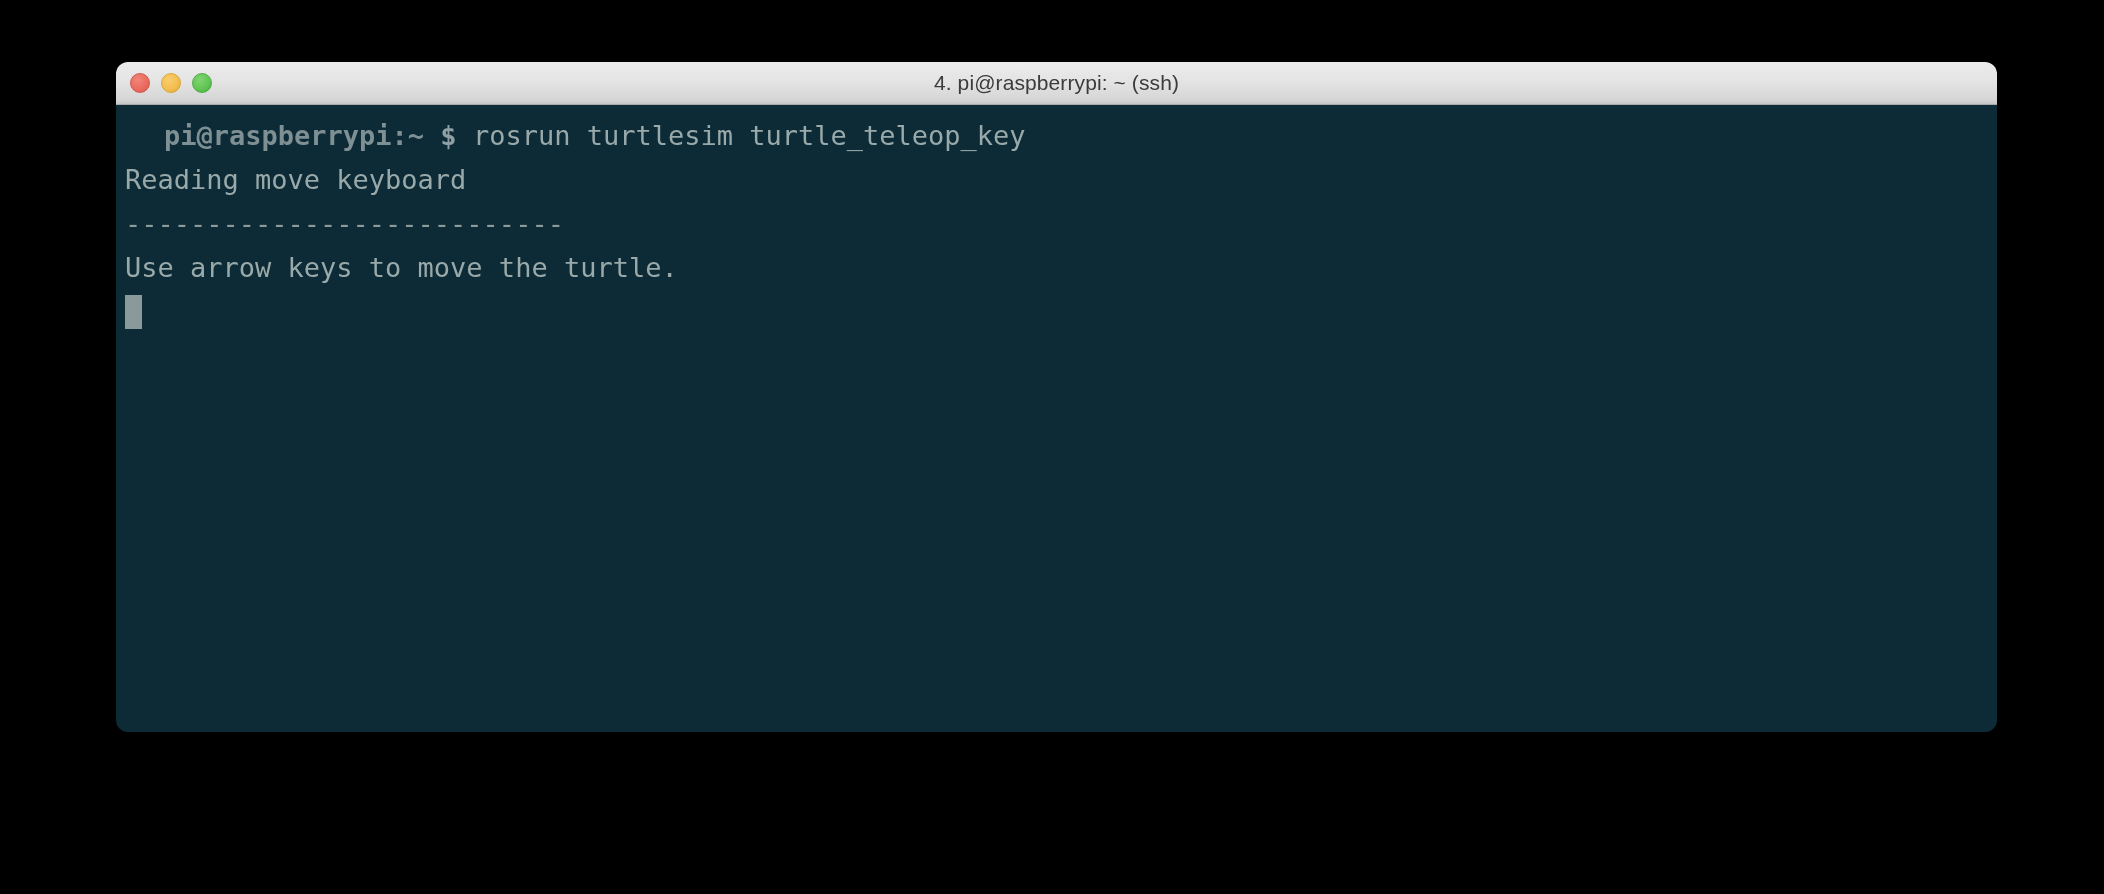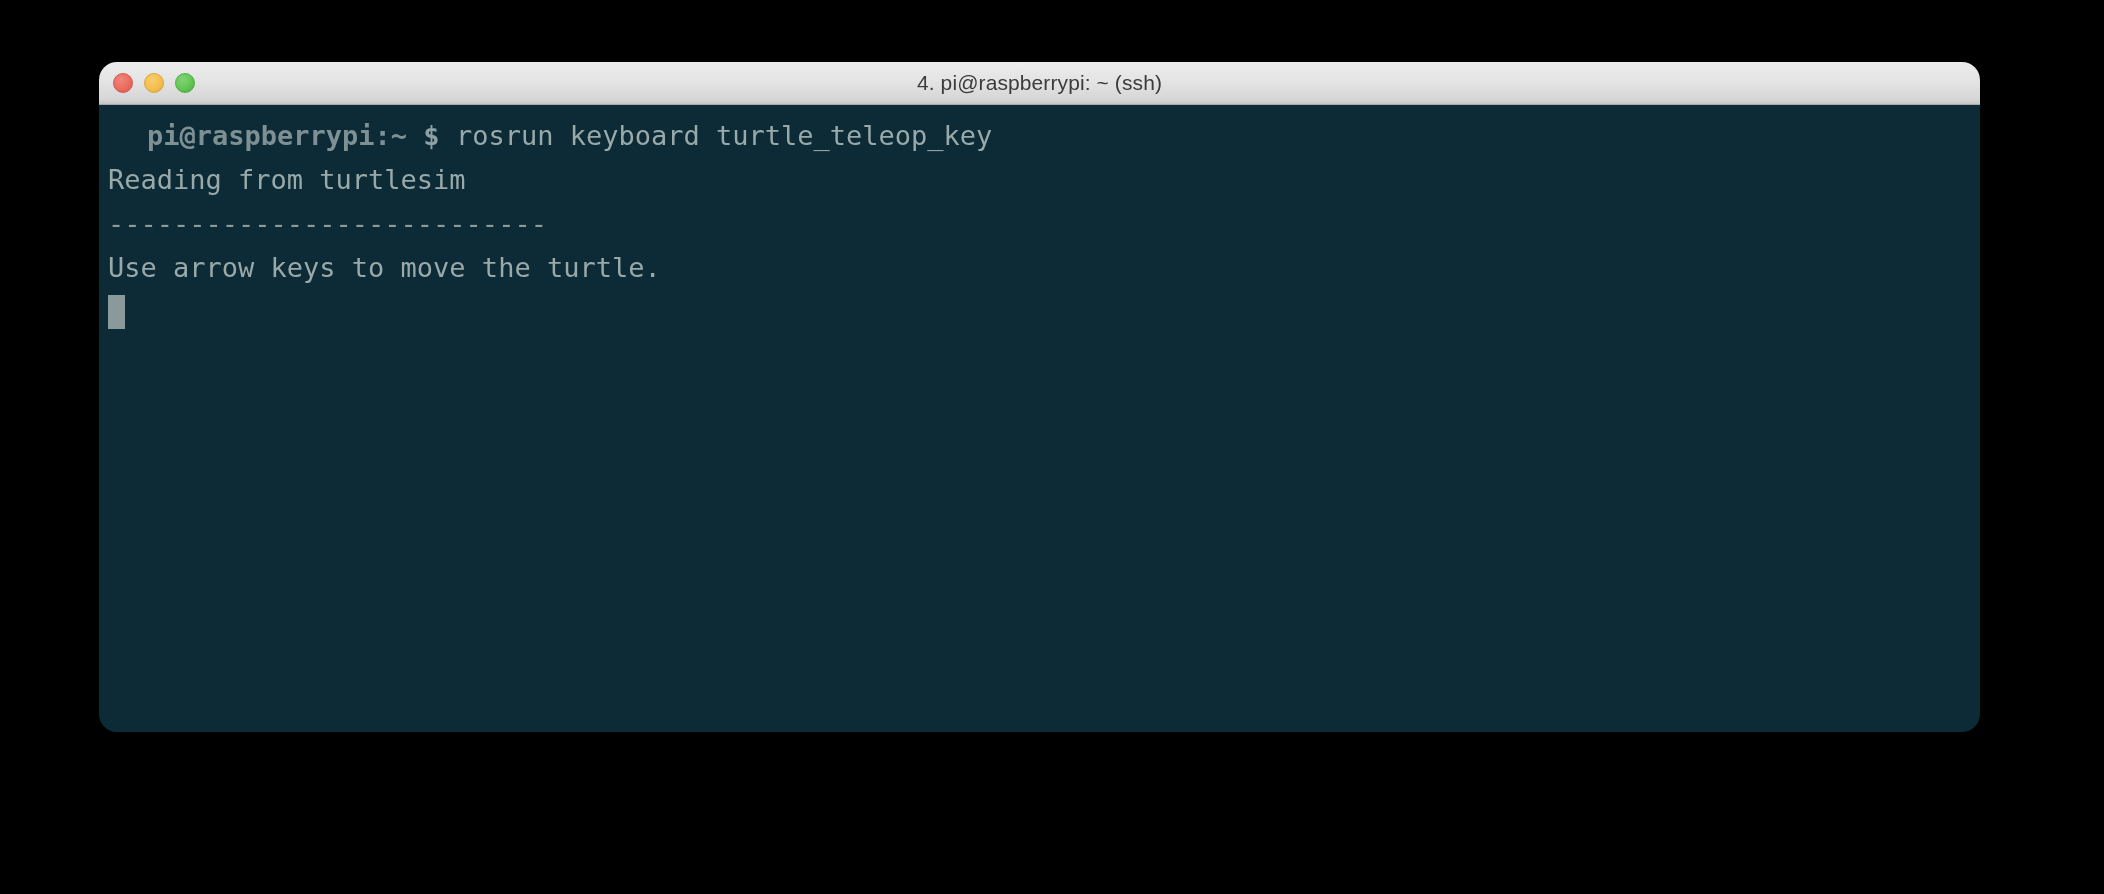--- a/index.html
+++ b/index.html
@@ -17,25 +17,25 @@
   #desktop {
     position: relative;
     width: 2104px;
     height: 894px;
     background: #000000;
   }
 
   
   #terminal-window {
     position: absolute;
-    left: 99px;
+    left: 116px;
     top: 62px;
     width: 1881px;
     height: 670px;
-    border-radius: 18px;
+    border-radius: 12px;
     overflow: hidden;
     box-shadow: 0 3px 14px rgba(0,0,0,0.55);
   }
 
   
   #title-bar {
     position: relative;
     height: 43px;
     background: linear-gradient(to bottom, #ececec 0%, #e4e4e4 45%, #d6d6d6 90%, #c6c6c6 100%);
     border-bottom: 1px solid #a9a9a9;
@@ -143,23 +143,23 @@
         <span class="light light-close"></span>
         <span class="light light-minimize"></span>
         <span class="light light-zoom"></span>
       </div>
 
       <div id="window-title">4. pi@raspberrypi: ~ (ssh)</div>
     </div>
 
     <div id="terminal-body">
 
-      <div class="term-line"><span class="prompt-user">pi@raspberrypi:~</span><span class="prompt-sym"> $ </span><span class="cmd-text">rosrun keyboard turtle_teleop_key</span></div>
+      <div class="term-line"><span class="prompt-user">pi@raspberrypi:~</span><span class="prompt-sym"> $ </span><span class="cmd-text">rosrun turtlesim turtle_teleop_key</span></div>
 
-      <div class="term-line">Reading from turtlesim</div>
+      <div class="term-line">Reading move keyboard</div>
 
       <div class="term-line separator-line">---------------------------</div>
 
       <div class="term-line">Use arrow keys to move the turtle.</div>
 
       <div id="cursor-line">
         <span id="cursor-block"></span>
       </div>
 
     </div>

